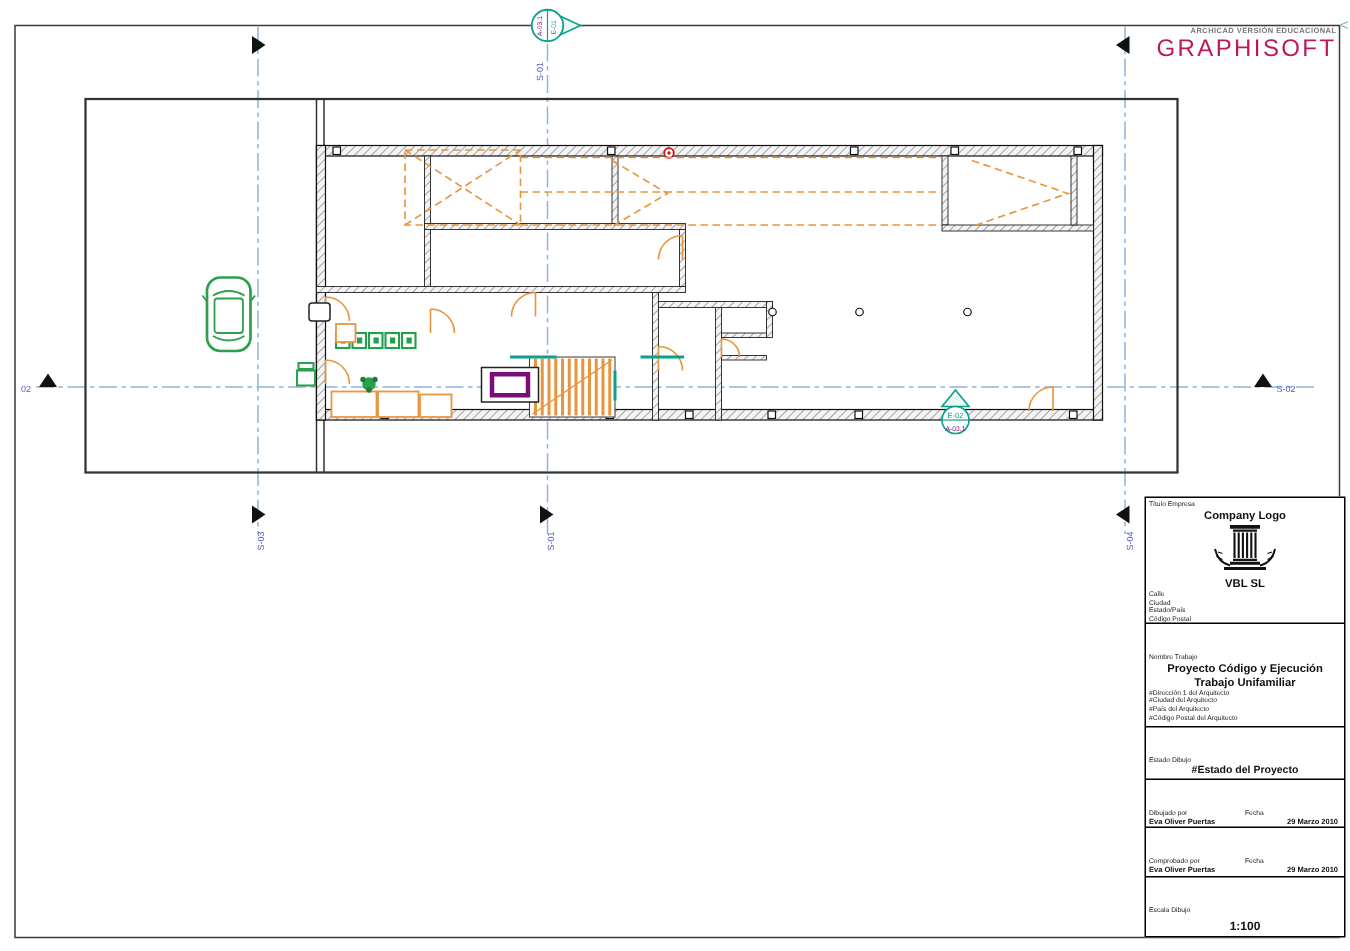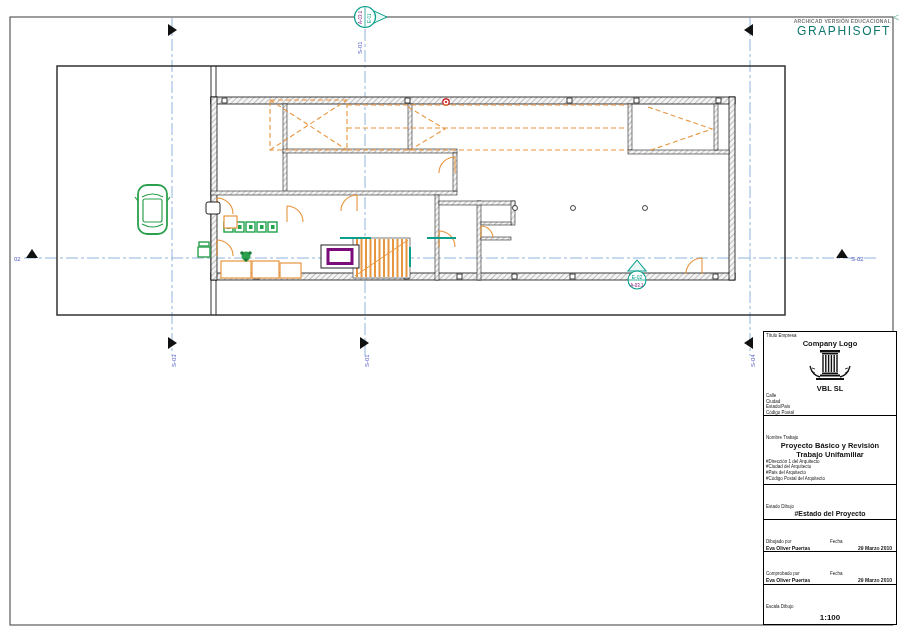--- a/index.html
+++ b/index.html
@@ -3,21 +3,21 @@
 <meta charset="utf-8">
 <style>
   html,body{margin:0;padding:0;background:#fff;}
   body{width:900px;height:634px;position:relative;overflow:hidden;
        font-family:"Liberation Sans",sans-serif;color:#111;}
   .abs{position:absolute;}
   svg text{font-family:"Liberation Sans",sans-serif;}
 
   
   #edu-note{right:9px;top:18px;font-size:5px;font-weight:bold;color:#777;letter-spacing:.3px;text-align:right;}
-  #brand{right:9px;top:24px;font-size:12px;color:#0f766e;letter-spacing:1.6px;text-align:center;}
+  #brand{right:9px;top:24px;font-size:16px;color:#be185d;letter-spacing:1.6px;text-align:center;}
   #collapse{right:1px;top:12px;font-size:10px;color:#7fb9b0;}
 
   
   #tb{left:763px;top:331px;width:134px;height:294px;border:1px solid #000;
       box-sizing:border-box;background:#fff;display:flex;flex-direction:column;gap:18px;}
   #tb .sec{border-bottom:1px solid #000;padding:1px 2px;box-sizing:border-box;overflow:hidden;}
   #tb .sec:last-child{border-bottom:none;}
   .lbl{font-size:4.5px;line-height:6px;color:#222;}
   .tiny{font-size:4.5px;line-height:5.6px;color:#222;}
   .bold{font-weight:bold;}
@@ -270,21 +270,21 @@
     </div>
     <div class="ctr bold" style="font-size:7.5px">VBL SL</div>
     <div class="tiny">Calle</div>
     <div class="tiny">Ciudad</div>
     <div class="tiny">Estado/País</div>
     <div class="tiny">Código Postal</div>
   </div>
 
   <div class="sec s2">
     <div class="lbl">Nombre Trabajo</div>
-    <div class="ctr bold title1">Proyecto Básico y Revisión</div>
+    <div class="ctr bold title1">Proyecto Código y Ejecución</div>
     <div class="ctr bold title1">Trabajo Unifamiliar</div>
     <div class="tiny">#Dirección 1 del Arquitecto</div>
     <div class="tiny">#Ciudad del Arquitecto</div>
     <div class="tiny">#País del Arquitecto</div>
     <div class="tiny">#Código Postal del Arquitecto</div>
   </div>
 
 
   <div class="sec s4">
     <div class="lbl">Estado Dibujo</div>

